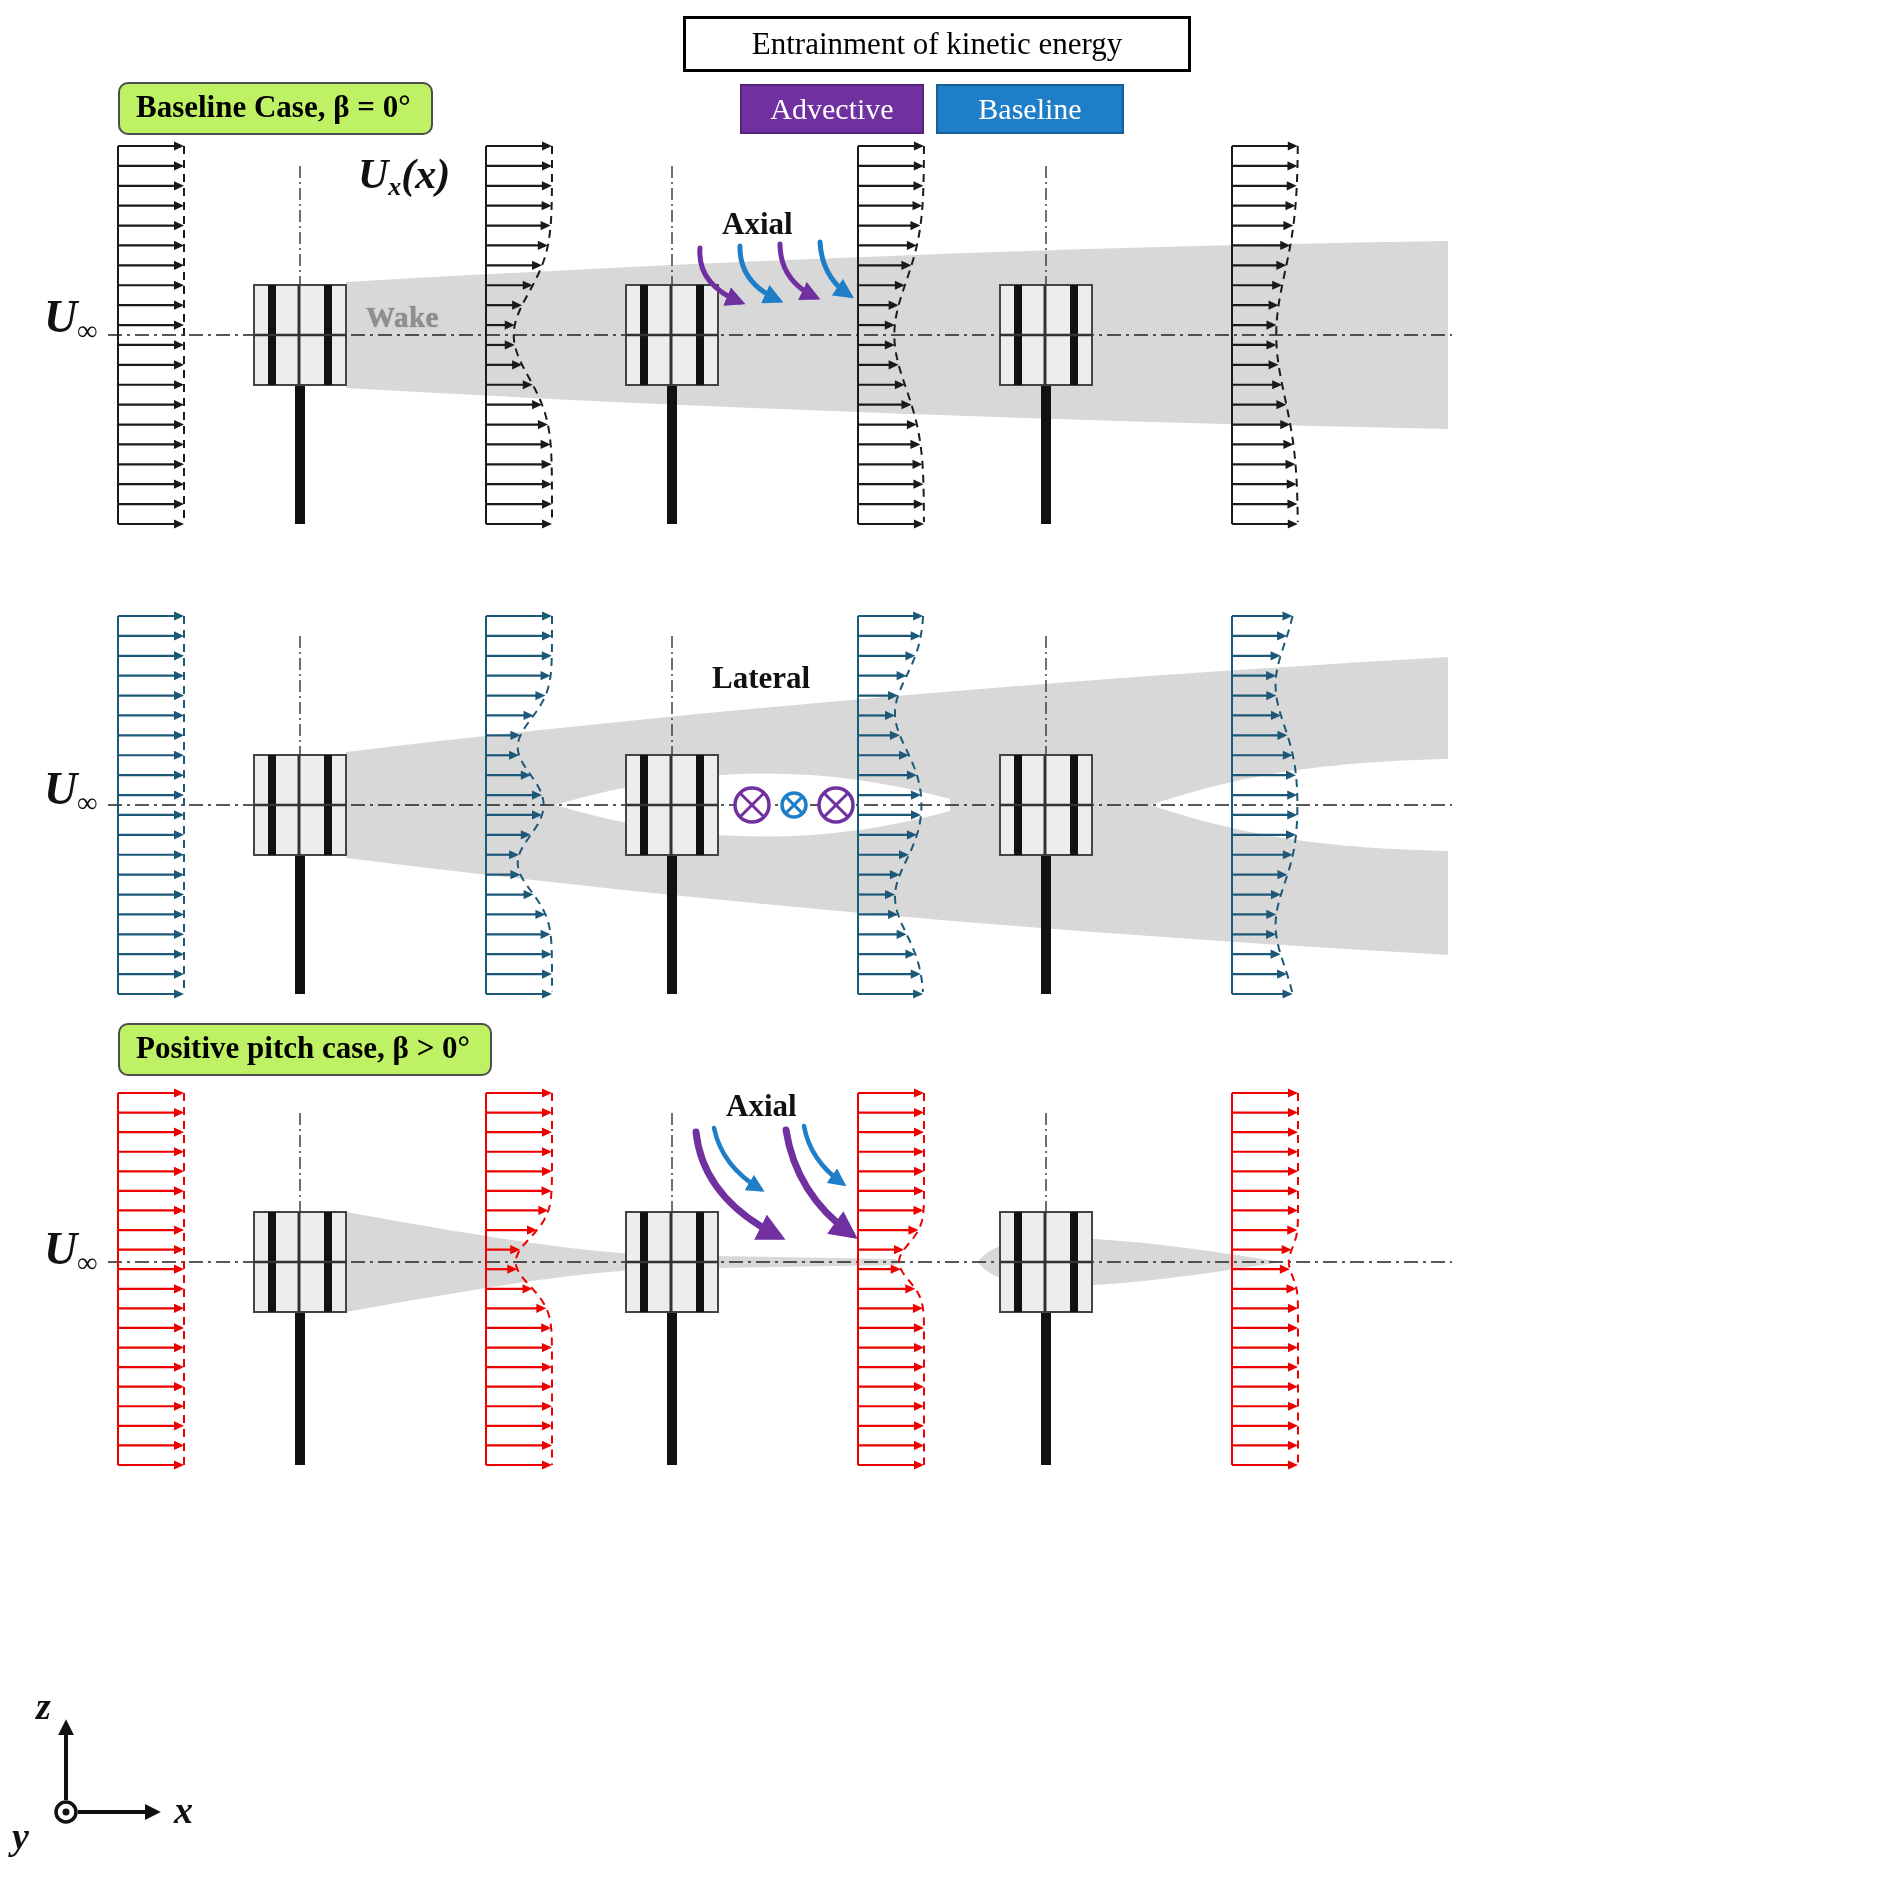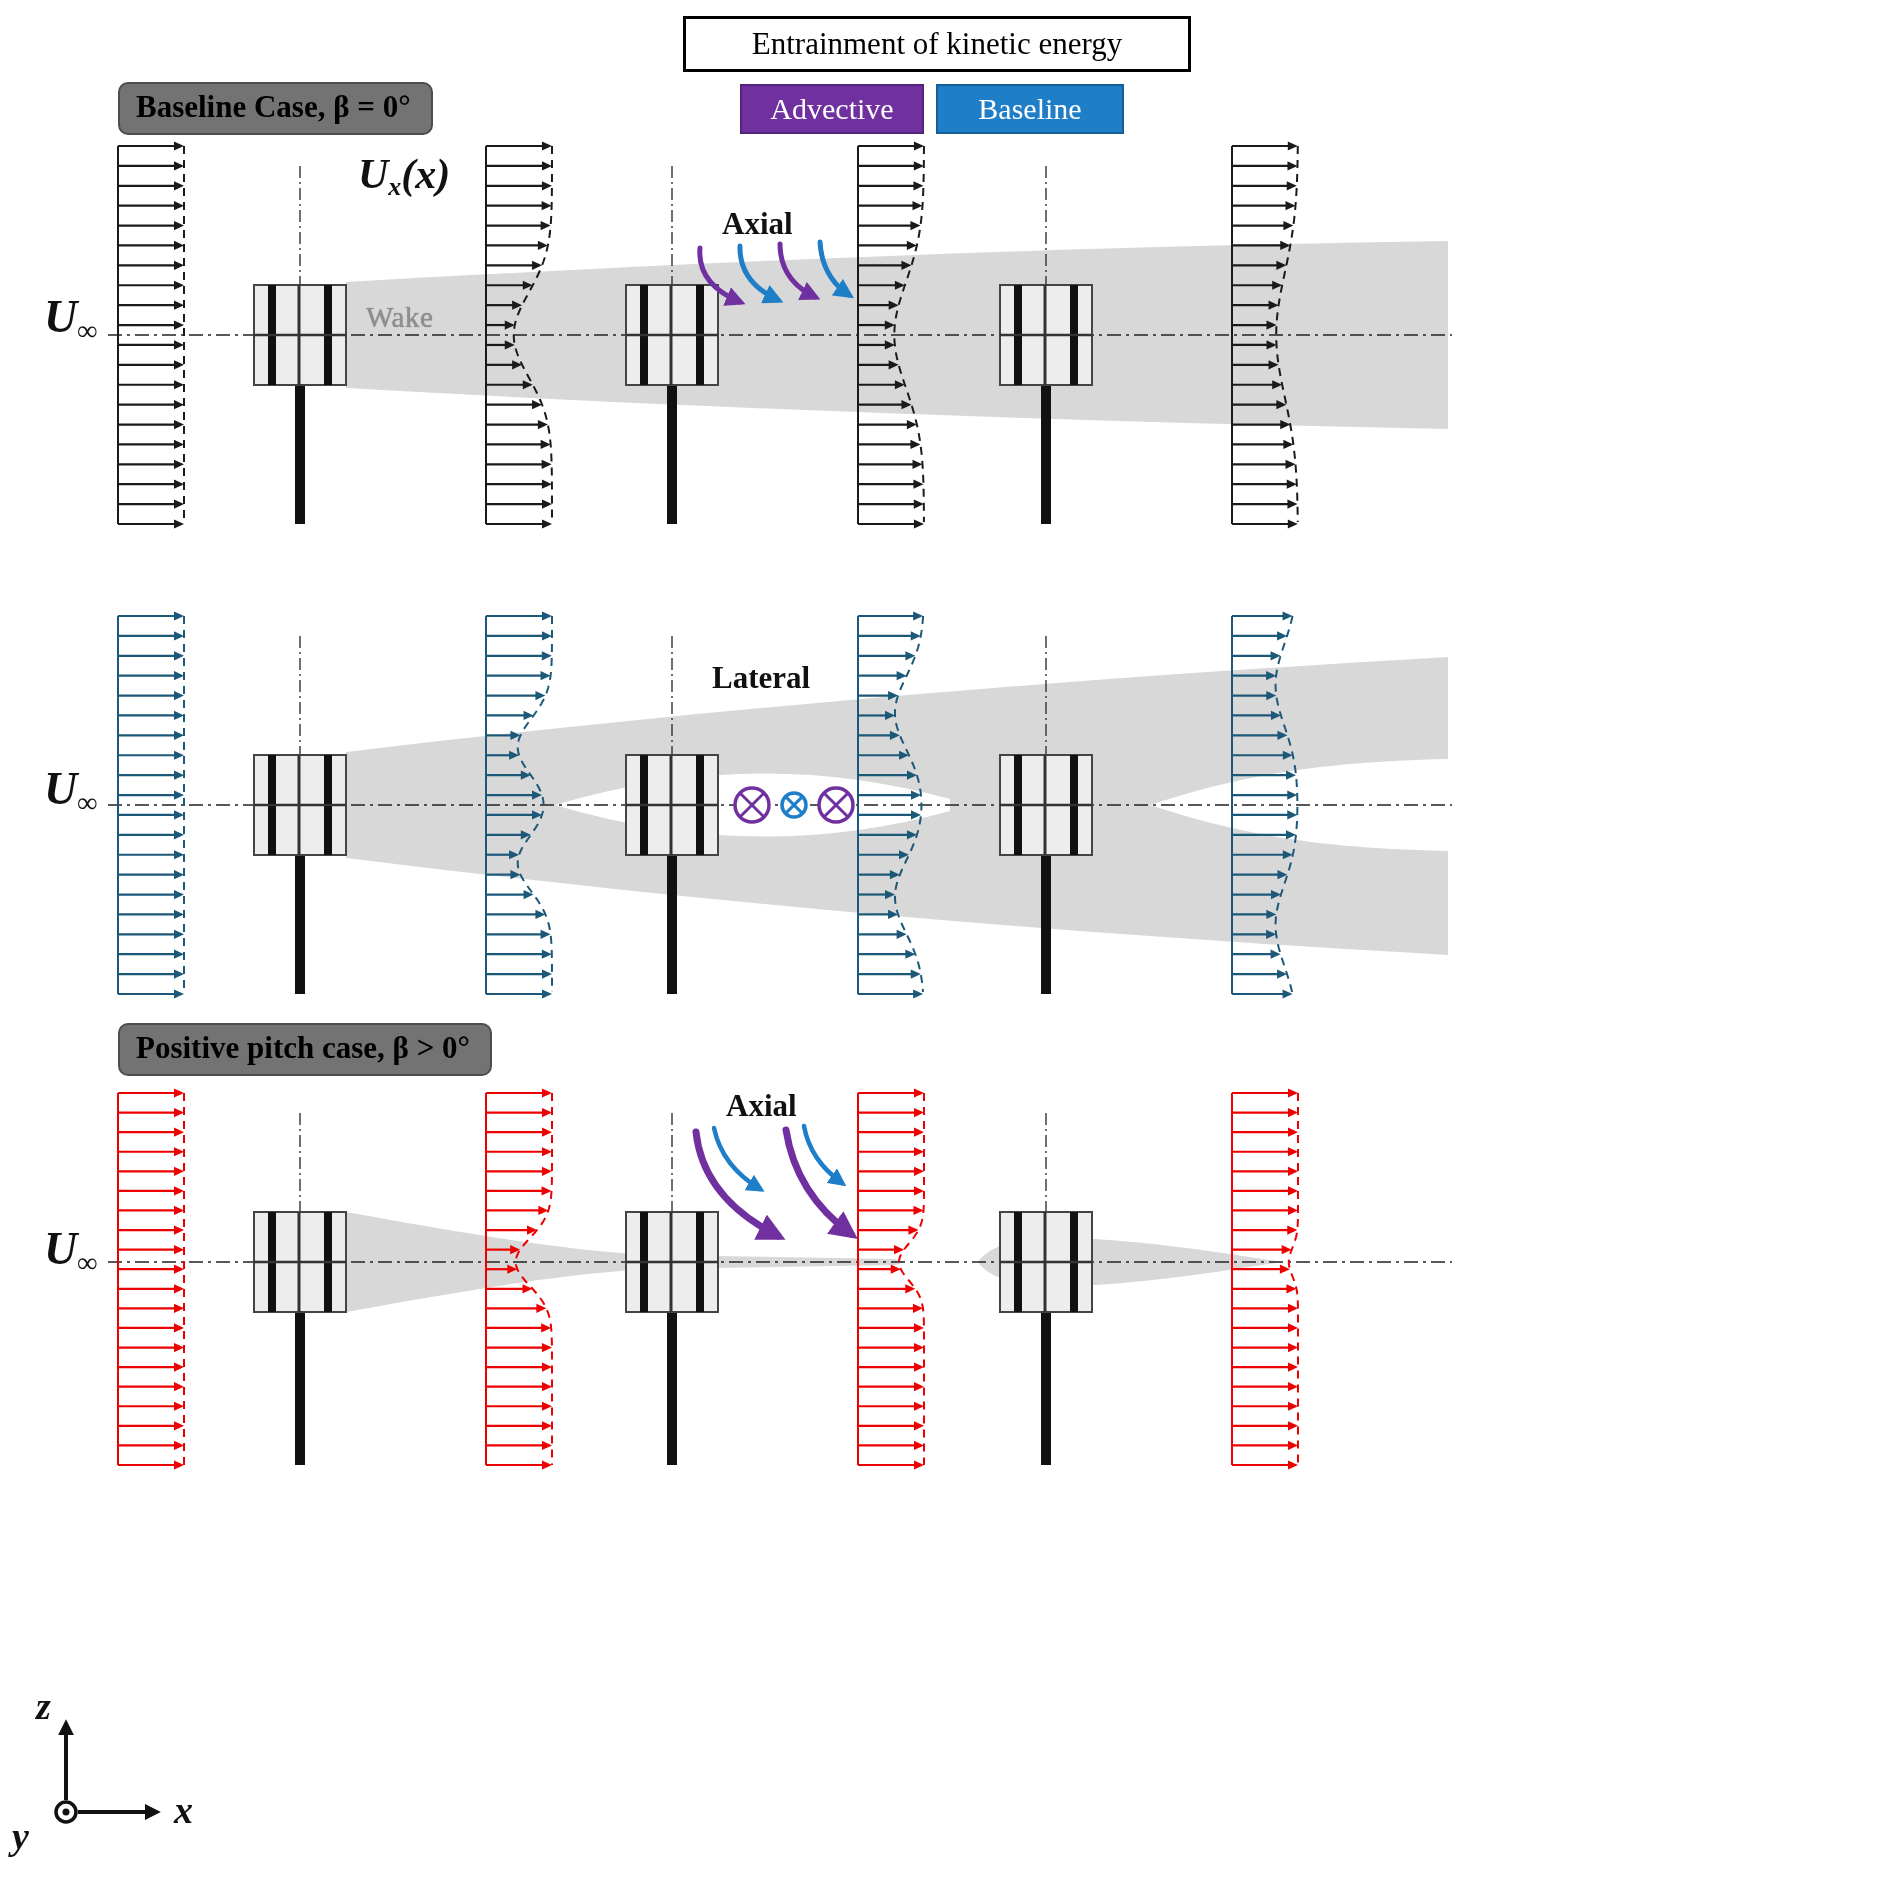--- a/index.html
+++ b/index.html
@@ -6,23 +6,23 @@
   .stage{position:relative;width:1892px;height:1904px;background:#fff;overflow:hidden;
          font-family:"Liberation Serif",serif;}
   #fig{position:absolute;left:0;top:0;width:100%;height:100%;}
   .lbl{position:absolute;color:#111;pointer-events:none;white-space:nowrap;
        font-family:"Liberation Serif",serif;}
   .u-inf{font-size:46px;font-style:italic;font-weight:600;}
   .u-inf sub{font-style:normal;font-size:0.62em;vertical-align:-0.28em;}
   .ux{font-size:42px;font-style:italic;font-weight:600;}
   .ux sub{font-size:0.62em;vertical-align:-0.28em;}
   .ann{font-size:31px;font-weight:bold;}
-  .wake{font-size:29px;font-weight:400;color:#8f8f8f;text-shadow:0 0 1px #6b6b6b;
+  .wake{font-size:29px;font-weight:700;color:#8f8f8f;text-shadow:0 0 1px #6b6b6b;
         letter-spacing:0.5px;}
-  .badge{position:absolute;left:118px;background:#737373;border:2px solid #4d4d4d;
+  .badge{position:absolute;left:118px;background:#bef264;border:2px solid #4d4d4d;
          border-radius:10px;padding:5px 20px 8px 16px;font-weight:700;font-size:31px;
          color:#000;font-family:"Liberation Serif",serif;white-space:nowrap;}
   .legend-box{position:absolute;left:683px;top:16px;width:502px;height:50px;
         border:3px solid #000;background:#fff;display:flex;align-items:center;
         justify-content:center;font-size:31px;color:#000;}
   .legend-item{position:absolute;top:84px;height:46px;color:#fff;display:flex;
         align-items:center;justify-content:center;font-size:30px;}
   .axis-lbl{font-size:38px;font-weight:700;font-style:italic;}
 </style>
 </head>

